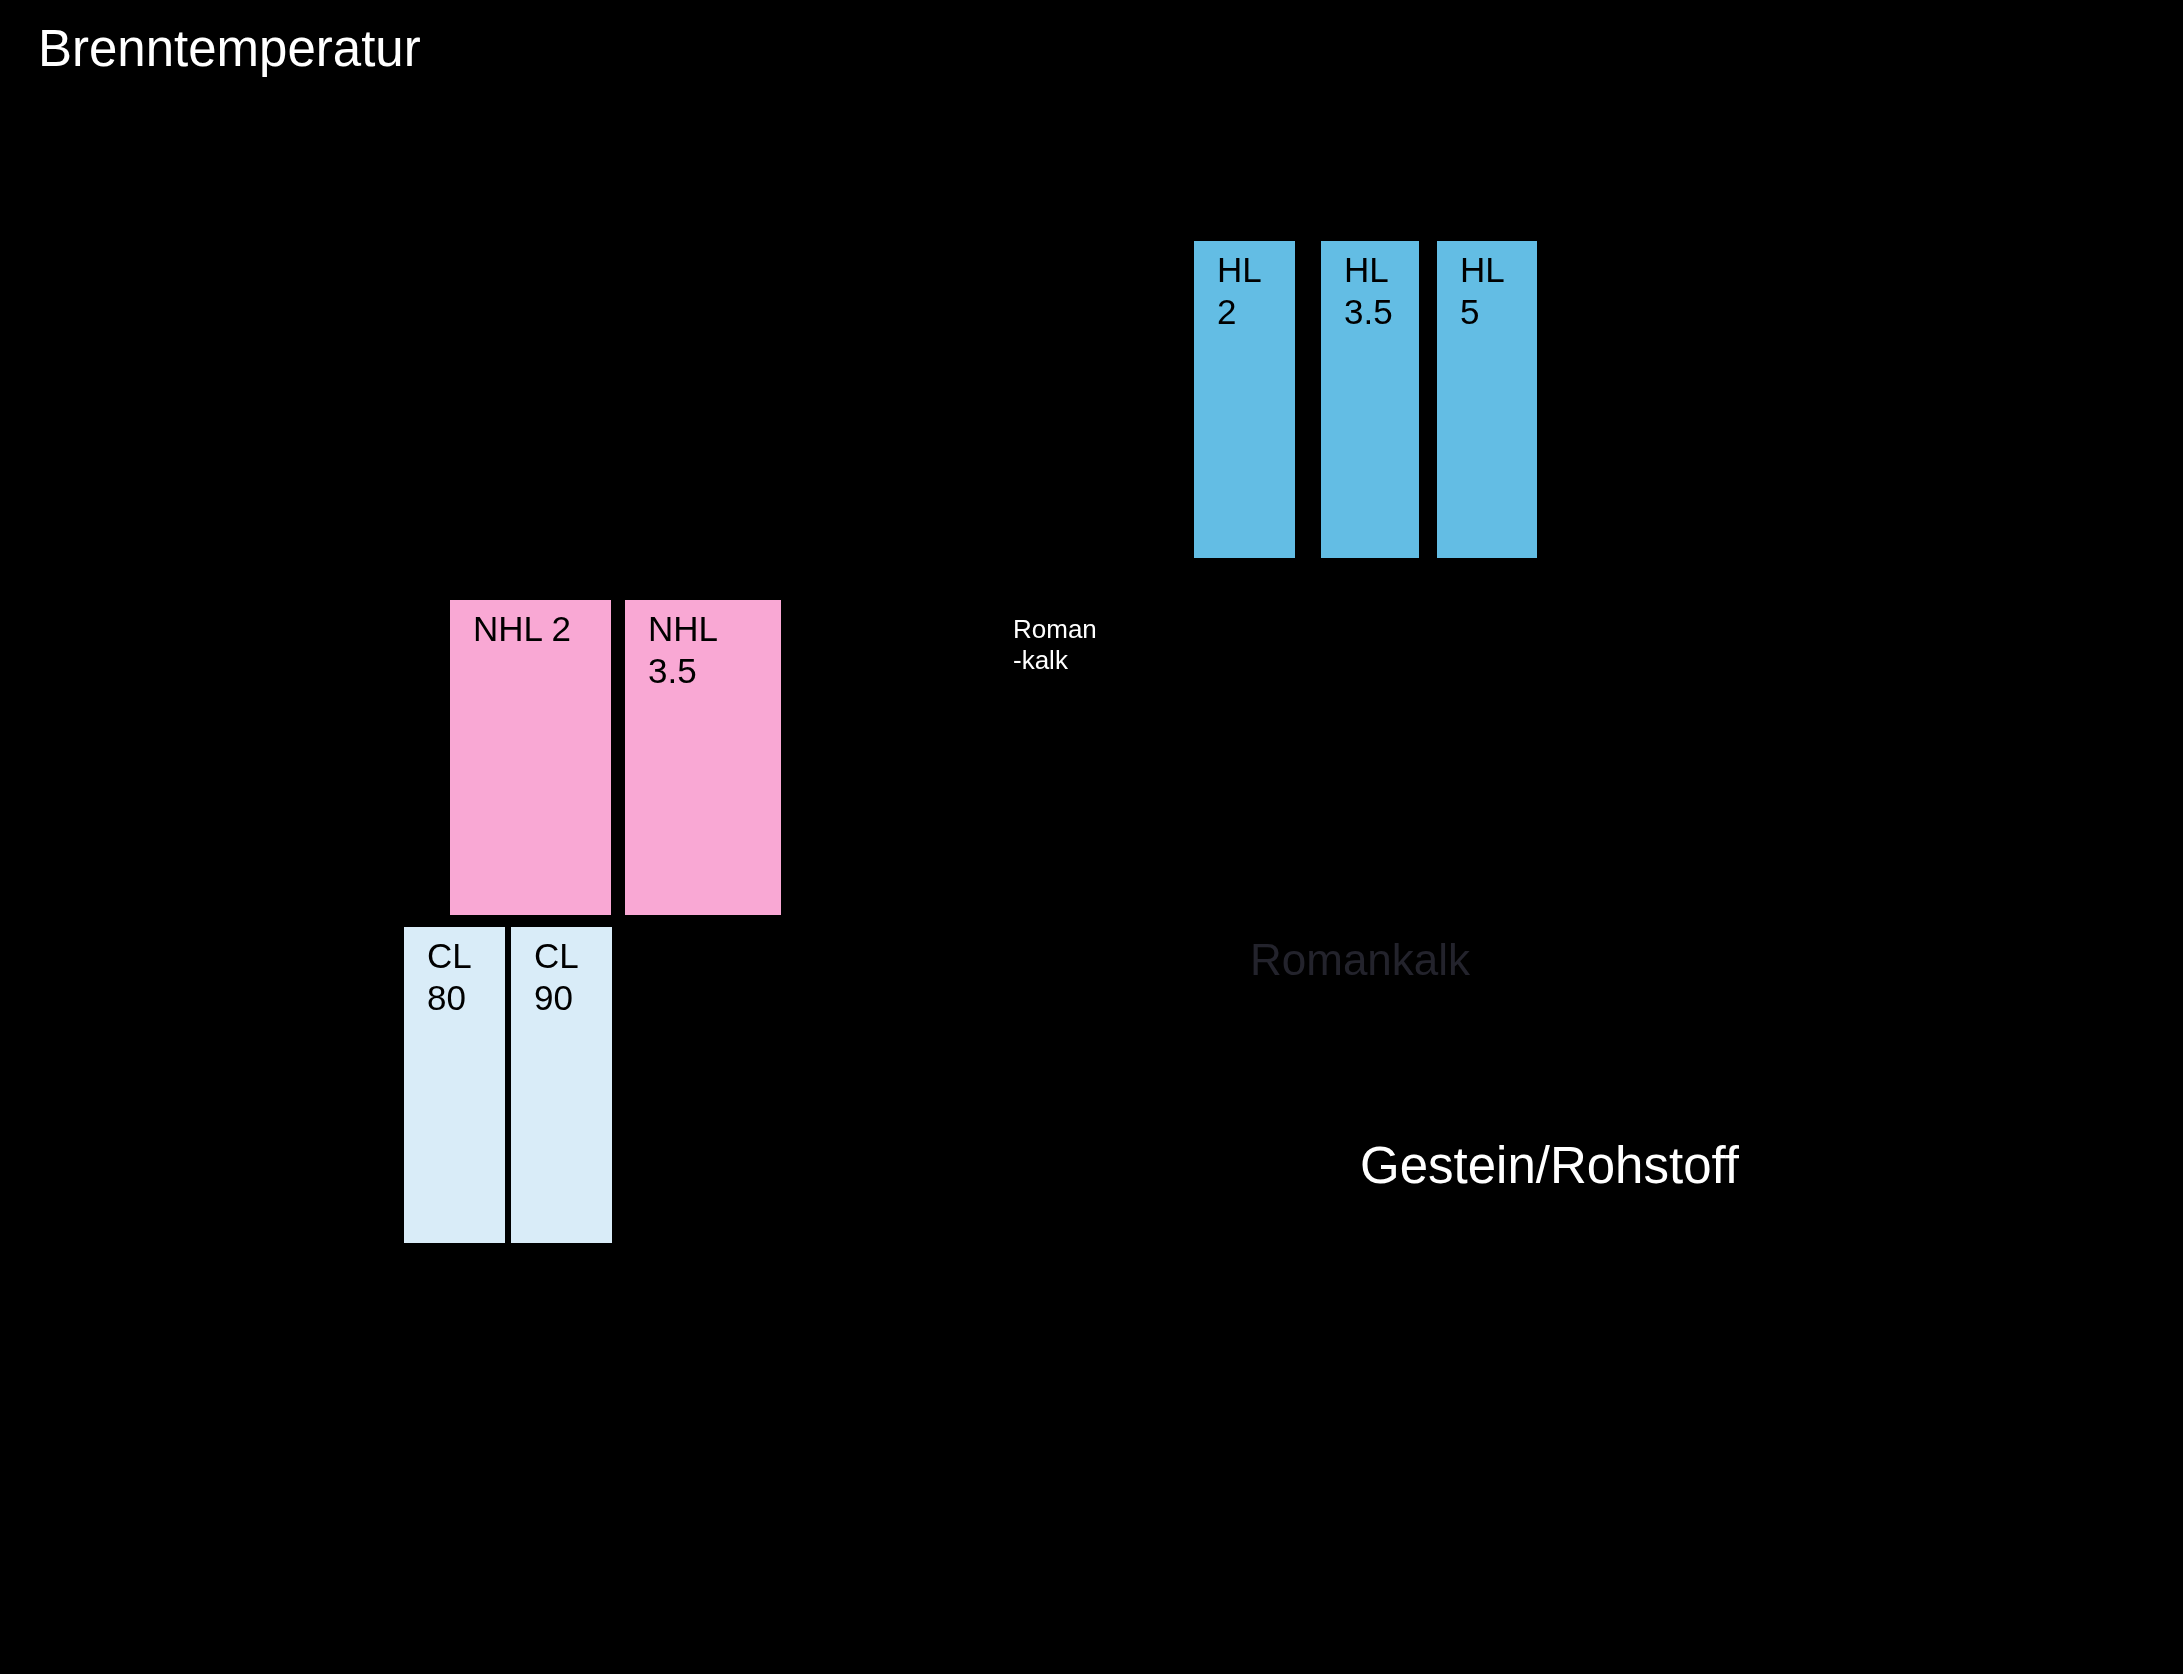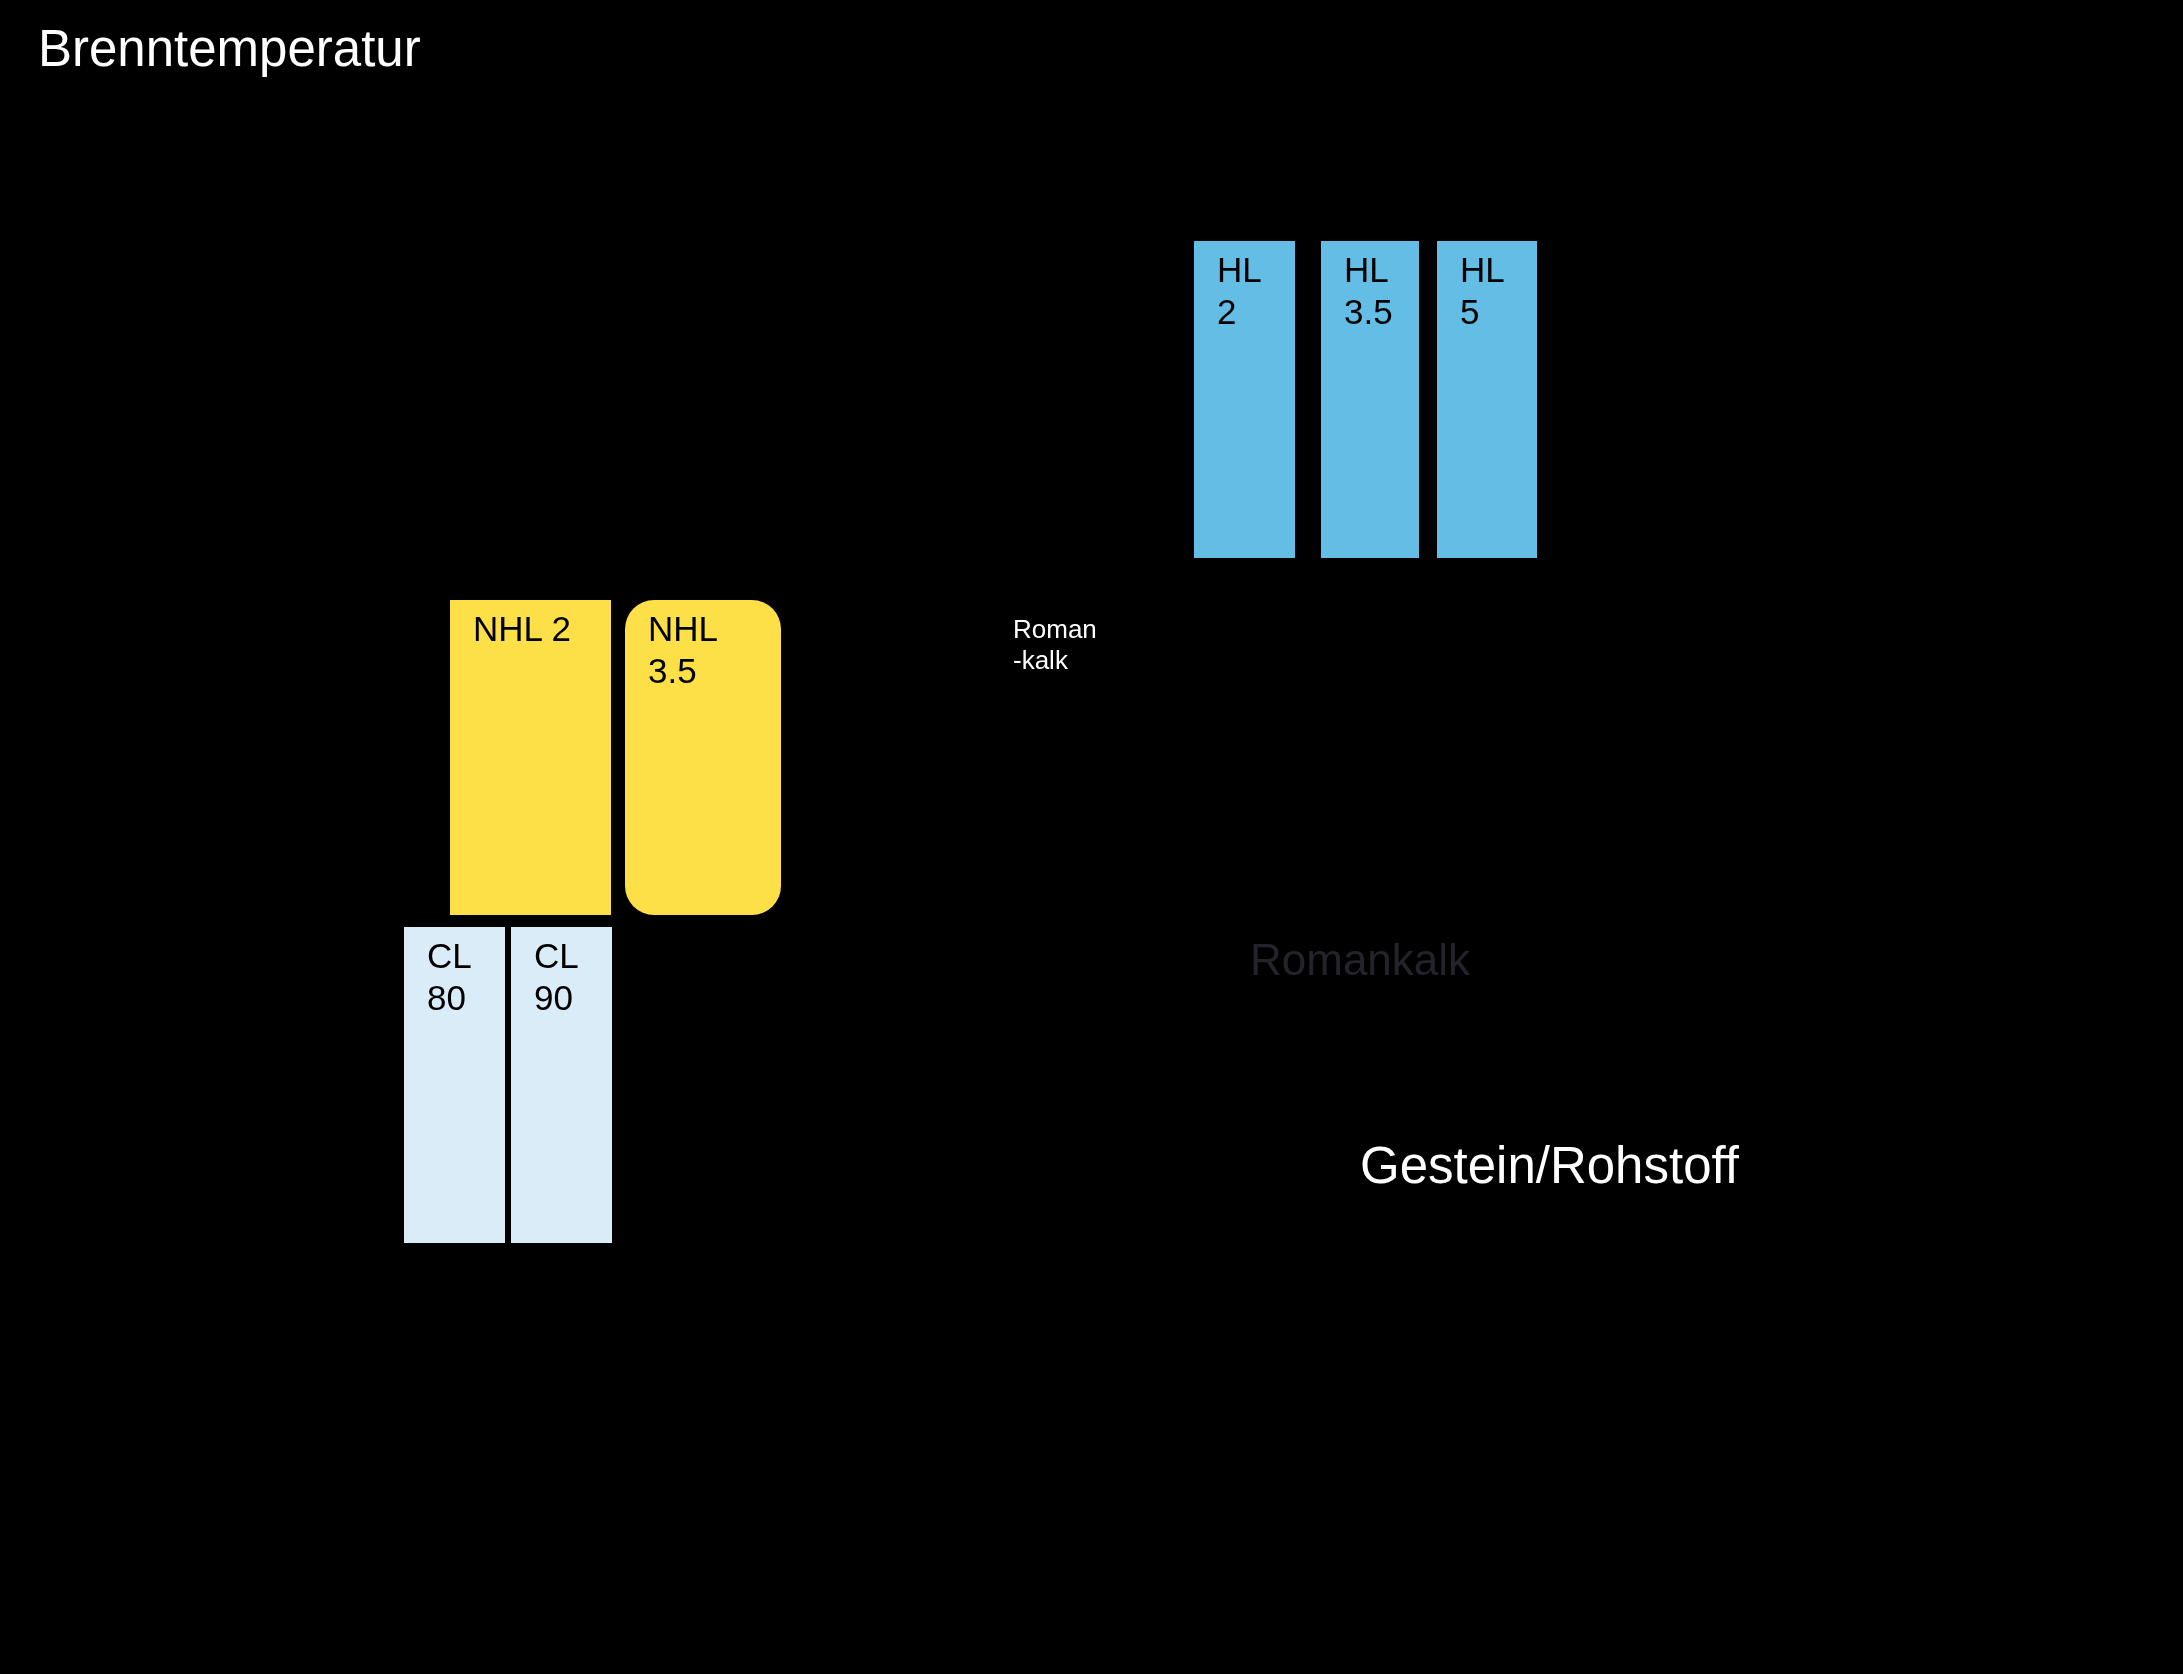--- a/index.html
+++ b/index.html
@@ -51,29 +51,29 @@
     padding: 8px 4px 0 23px;
   }
   .bar .bar-label {
     display: block;
     font-size: 35px;
     line-height: 1.2;
     color: #000000;
     white-space: pre-line;
   }
   .bar-hl  { background: #63bde4; top: 241px;  height: 317px; }
-  .bar-nhl { background: #fde047; top: 600px;  height: 315px; }
+  .bar-nhl { background: #f9a8d4; top: 600px;  height: 315px; }
   .bar-cl  { background: #d9ecf8; top: 927px; height: 316px; }
 
   .b-hl2   { left: 1194px; width: 101px; }
   .b-hl35  { left: 1321px; width: 98px; }
   .b-hl5   { left: 1437px; width: 100px; }
 
   .b-nhl2  { left: 450px;  width: 161px; }
-  .b-nhl35 { left: 625px;  width: 156px; border-radius: 29px; }
+  .b-nhl35 { left: 625px;  width: 156px; }
   .b-nhl5  { left: 800px; width: 175px; }
 
   .b-cl80  { left: 404px;  width: 101px; }
   .b-cl90  { left: 511px;  width: 101px; }
 </style>
 </head>
 <body>
 
 <div class="stage">
 

